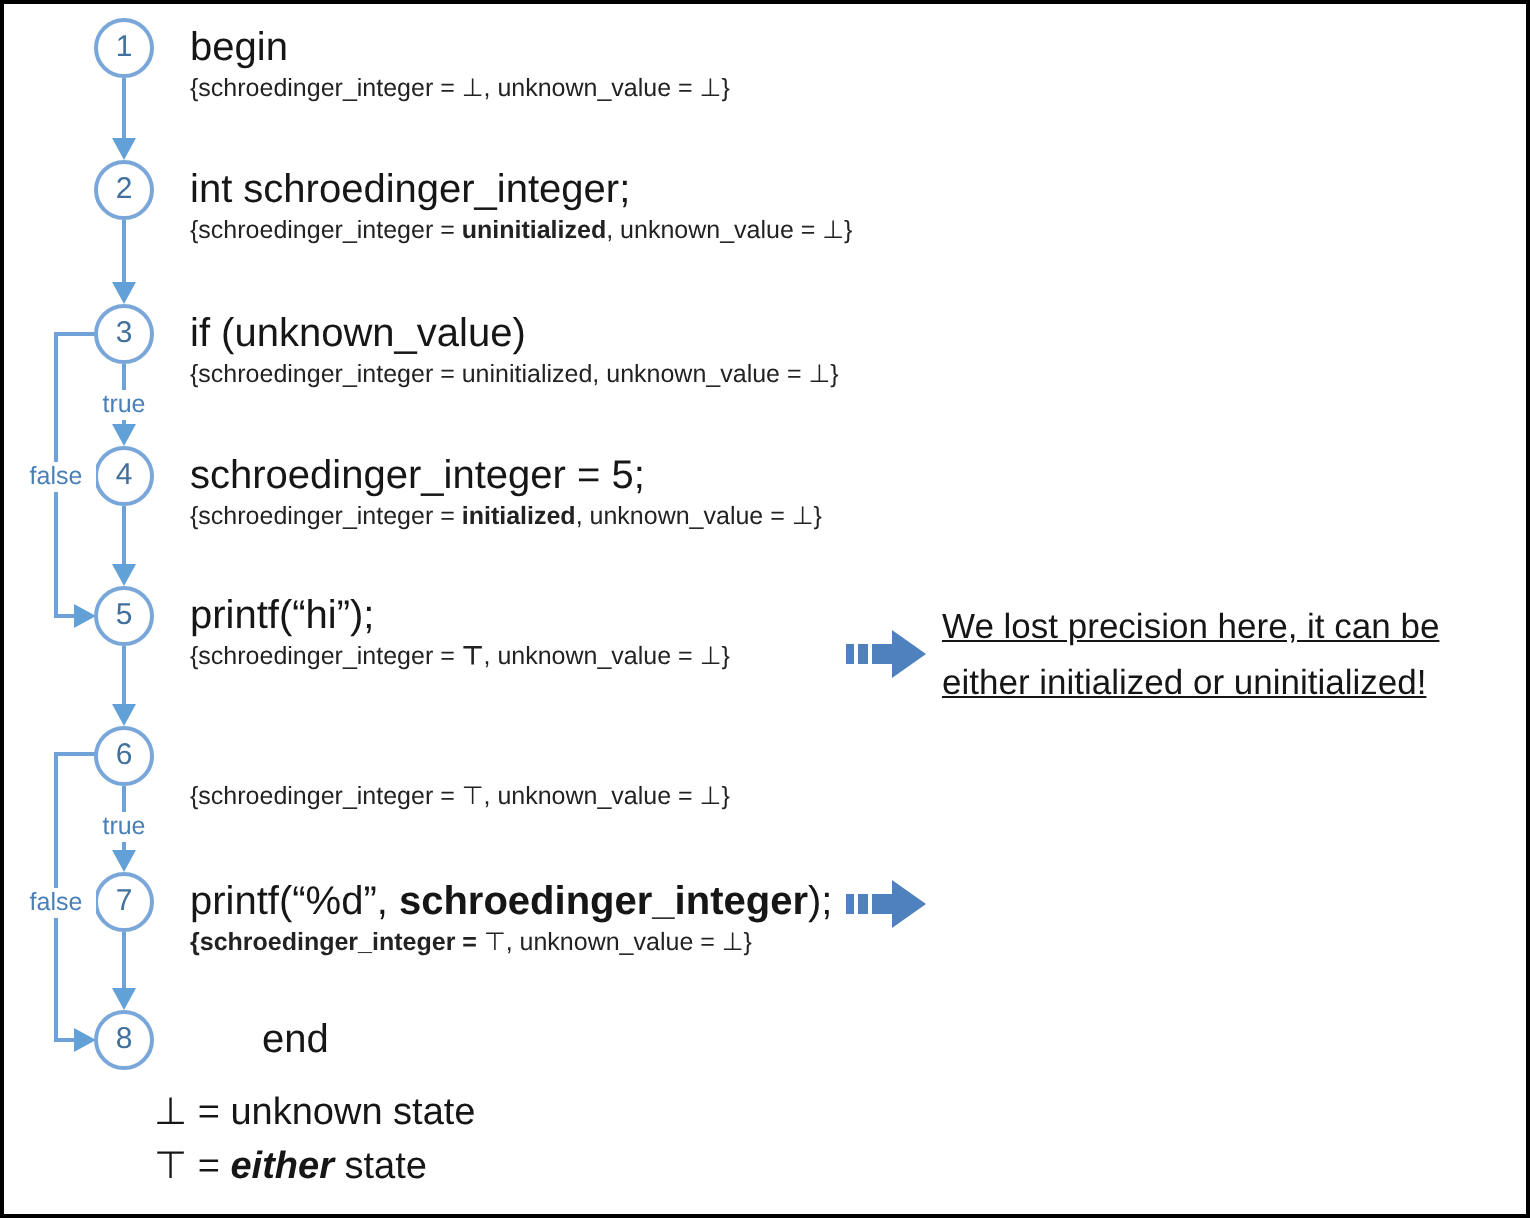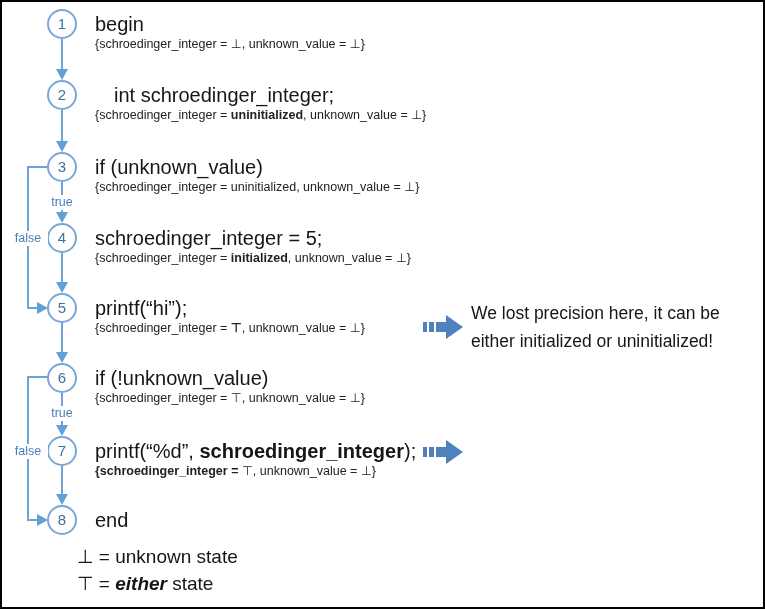--- a/index.html
+++ b/index.html
@@ -98,55 +98,54 @@
   <div class="blabel" style="left:40px;width:40px;top:193px;">true</div>
   <div class="blabel" style="left:6px;width:40px;top:229px;">false</div>
   <div class="blabel" style="left:40px;width:40px;top:404px;">true</div>
   <div class="blabel" style="left:6px;width:40px;top:442px;">false</div>
 
   <div class="nc" style="top:7px;"><span>1</span></div>
   <div class="code" style="top:9px;"><span class="sa">begin</span><span class="sb"></span><span class="sc"></span></div>
   <div class="state" style="top:34px;"><span class="sa">{schroedinger_integer = ⊥, unknown_value = ⊥}</span><span class="sb"></span><span class="sc"></span></div>
 
   <div class="nc" style="top:78px;"><span>2</span></div>
-  <div class="code" style="top:80px;margin-left:19px;"><span class="sa">int schroedinger_integer;</span><span class="sb"></span><span class="sc"></span></div>
+  <div class="code" style="top:80px;"><span class="sa">int schroedinger_integer;</span><span class="sb"></span><span class="sc"></span></div>
   <div class="state" style="top:105px;"><span class="sa">{schroedinger_integer = </span><span class="sb">uninitialized</span><span class="sc">, unknown_value = ⊥}</span></div>
 
   <div class="nc" style="top:150px;"><span>3</span></div>
   <div class="code" style="top:152px;text-align:right;"><span class="sa">if (unknown_value)</span><span class="sb"></span><span class="sc"></span></div>
   <div class="state" style="top:177px;"><span class="sa">{schroedinger_integer = uninitialized, unknown_value = ⊥}</span><span class="sb"></span><span class="sc"></span></div>
 
   <div class="nc" style="top:221px;"><span>4</span></div>
   <div class="code" style="top:223px;"><span class="sa">schroedinger_integer = 5;</span><span class="sb"></span><span class="sc"></span></div>
   <div class="state" style="top:248px;"><span class="sa">{schroedinger_integer = </span><span class="sb">initialized</span><span class="sc">, unknown_value = ⊥}</span></div>
 
   <div class="nc" style="top:291px;"><span>5</span></div>
   <div class="code" style="top:293px;"><span class="sa">printf(“hi”);</span><span class="sb"></span><span class="sc"></span></div>
   <div class="state" style="top:318px;"><span class="sa">{schroedinger_integer = </span><span class="sb">⊤</span><span class="sc">, unknown_value = ⊥}</span></div>
 
   <div class="nc" style="top:361px;"><span>6</span></div>
-  <div class="code" style="top:363px;"><span class="sa">if (!unknown_value)</span><span class="sb"></span><span class="sc"></span></div>
   <div class="state" style="top:388px;"><span class="sa">{schroedinger_integer = ⊤, unknown_value = ⊥}</span><span class="sb"></span><span class="sc"></span></div>
 
   <div class="nc" style="top:434px;"><span>7</span></div>
   <div class="code" style="top:436px;"><span class="sa">printf(“%d”, </span><span class="sb">schroedinger_integer</span><span class="sc">);</span></div>
   <div class="state" style="top:461px;"><span class="sa"></span><span class="sb">{schroedinger_integer = </span><span class="sc">⊤, unknown_value = ⊥}</span></div>
 
   <div class="nc" style="top:503px;"><span>8</span></div>
-  <div class="code" style="top:505px;"><span class="sa">end</span><span class="sb"></span><span class="sc"></span></div>
+  <div class="code" style="top:505px;margin-left:36px;"><span class="sa">end</span><span class="sb"></span><span class="sc"></span></div>
 
   <div class="callout-icon" style="left:421px;top:312px;">
     <svg width="41" height="26" viewBox="0 0 41 26" fill="#4e81bd" xmlns="http://www.w3.org/2000/svg">
       <rect x="0" y="8" width="4" height="10"></rect>
       <rect x="6" y="8" width="5" height="10"></rect>
       <rect x="13" y="8" width="10" height="10"></rect>
       <polygon points="23,1 40,13 23,25"></polygon>
     </svg>
   </div>
-  <div class="callout-text" style="top:297px;"><span>We lost precision here, it can be</span><br><span>either initialized or uninitialized!</span></div>
+  <div class="callout-text" style="top:297px;text-decoration:underline;"><span>We lost precision here, it can be</span><br><span>either initialized or uninitialized!</span></div>
 
   <div class="callout-icon" style="left:421px;top:437px;">
     <svg width="41" height="26" viewBox="0 0 41 26" fill="#4e81bd" xmlns="http://www.w3.org/2000/svg">
       <rect x="0" y="8" width="4" height="10"></rect>
       <rect x="6" y="8" width="5" height="10"></rect>
       <rect x="13" y="8" width="10" height="10"></rect>
       <polygon points="23,1 40,13 23,25"></polygon>
     </svg>
   </div>
 

